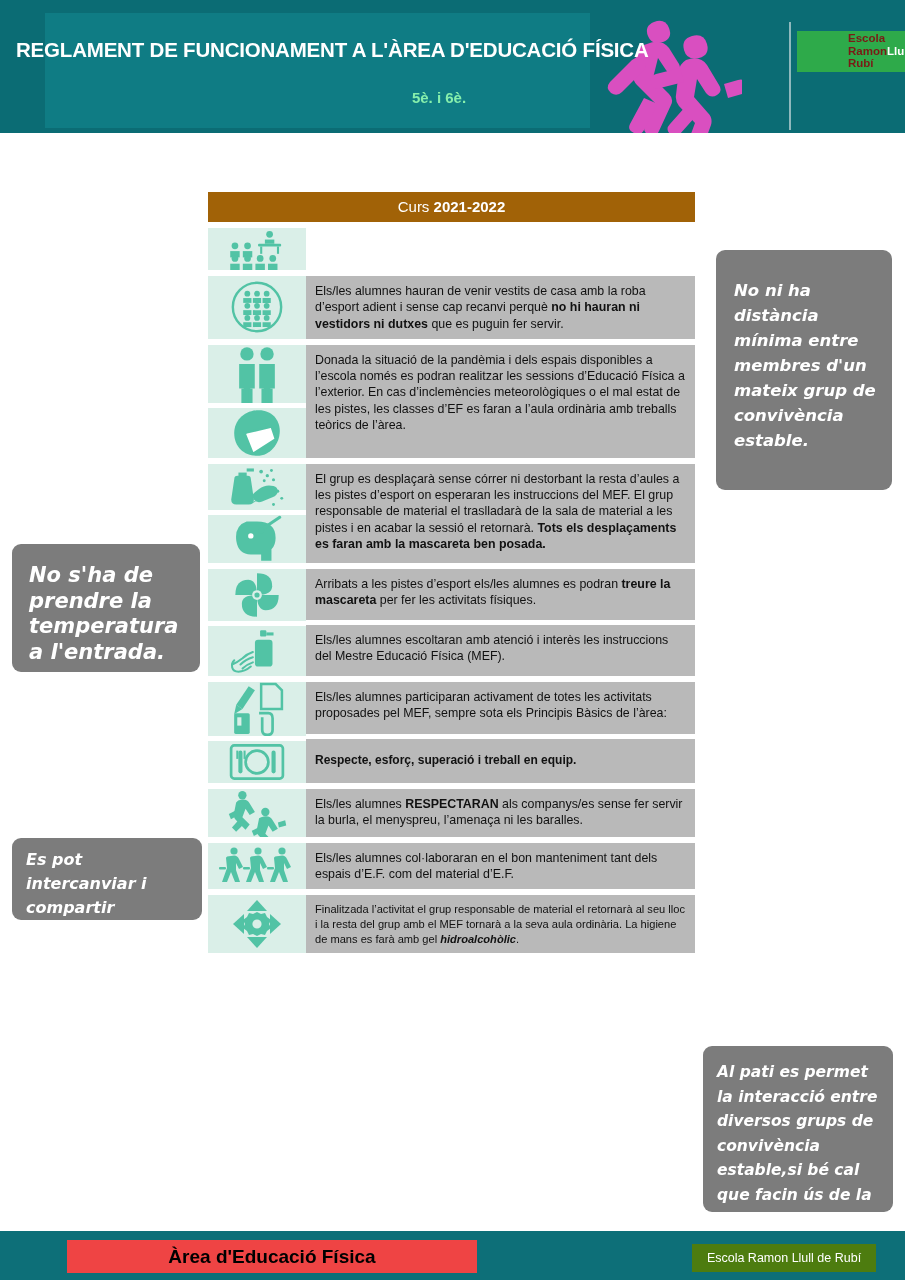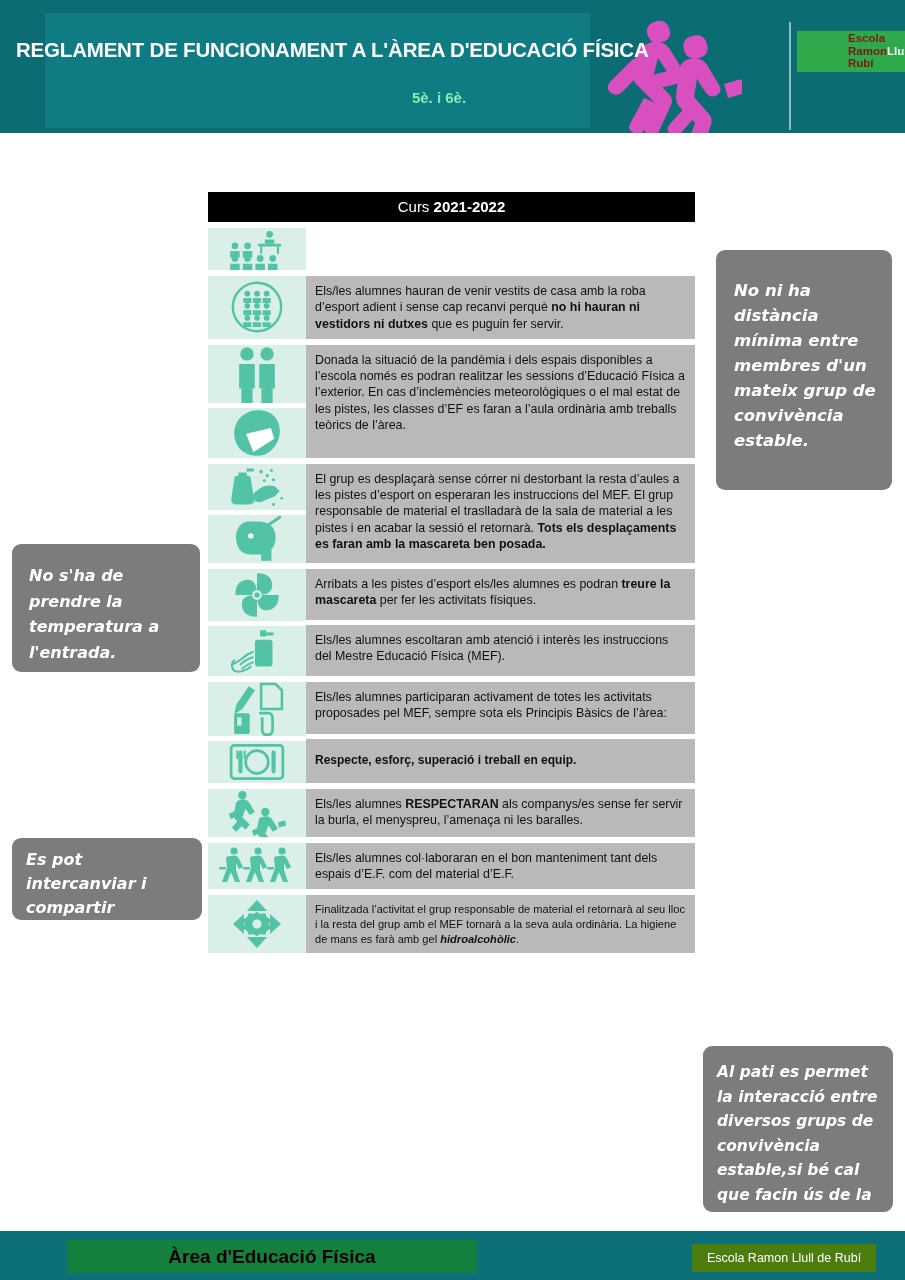--- a/index.html
+++ b/index.html
@@ -43,21 +43,21 @@
     line-height: 12.6px;
   }
   .logo-line { font-size: 11.5px; font-weight: bold; color: #7a1b16; white-space: nowrap; margin-left: 48px; }
   .logo-llull { color: #ffffff; }
 
   
   .table {
     position: absolute; left: 208px; top: 192px; width: 487px;
   }
   .table-header {
-    background: #000000; color: #ffffff;
+    background: #a16207; color: #ffffff;
     text-align: center; font-size: 15px; padding: 6px 0 7px 0;
     font-weight: normal;
   }
   .table-header b { font-weight: bold; }
 
   .block { margin-top: 6px; position: relative; }
   .cellrow { display: flex; align-items: stretch; background: transparent; }
   .iconcell {
     width: 98px; flex: 0 0 98px;
     background: #daefe8;
@@ -84,34 +84,34 @@
 
   
   .callout {
     position: absolute; background: #7c7c7c; border-radius: 9px;
     color: #ffffff; font-style: italic; font-weight: bold;
     font-family: "DejaVu Sans", sans-serif;
   }
   #callout-right-top { left: 716px; top: 250px; width: 176px; height: 240px;
     font-size: 16.5px; line-height: 25px; padding: 28px 10px 0 18px; }
   #callout-left-temp { left: 12px; top: 544px; width: 188px; height: 128px;
-    font-size: 16px; line-height: 25.5px; padding: 19px 10px 0 17px; }
+    font-size: 21px; line-height: 25.5px; padding: 19px 10px 0 17px; }
   #callout-left-material { left: 12px; top: 838px; width: 190px; height: 82px;
     font-size: 16px; line-height: 24px; padding: 10px 8px 0 14px; }
   #callout-right-bottom { left: 703px; top: 1046px; width: 190px; height: 166px;
     font-size: 15.5px; line-height: 24.5px; padding: 14px 8px 0 14px; }
 
   
   .footer {
     position: absolute; left: 0; top: 1231px; width: 905px; height: 49px;
     background: #0d6f78;
   }
   .footer-title {
     position: absolute; left: 67px; top: 1240px; width: 410px; height: 33px;
-    background: #15803d; color: #000000;
+    background: #ef4444; color: #000000;
     display: flex; align-items: center; justify-content: center;
     font-size: 19px; font-weight: bold;
   }
   .footer-badge {
     position: absolute; left: 692px; top: 1244px; width: 184px; height: 28px;
     background: #4d7c0f; color: #ffffff;
     display: flex; align-items: center; justify-content: center;
     font-size: 12.5px;
   }
   svg { display: block; }

